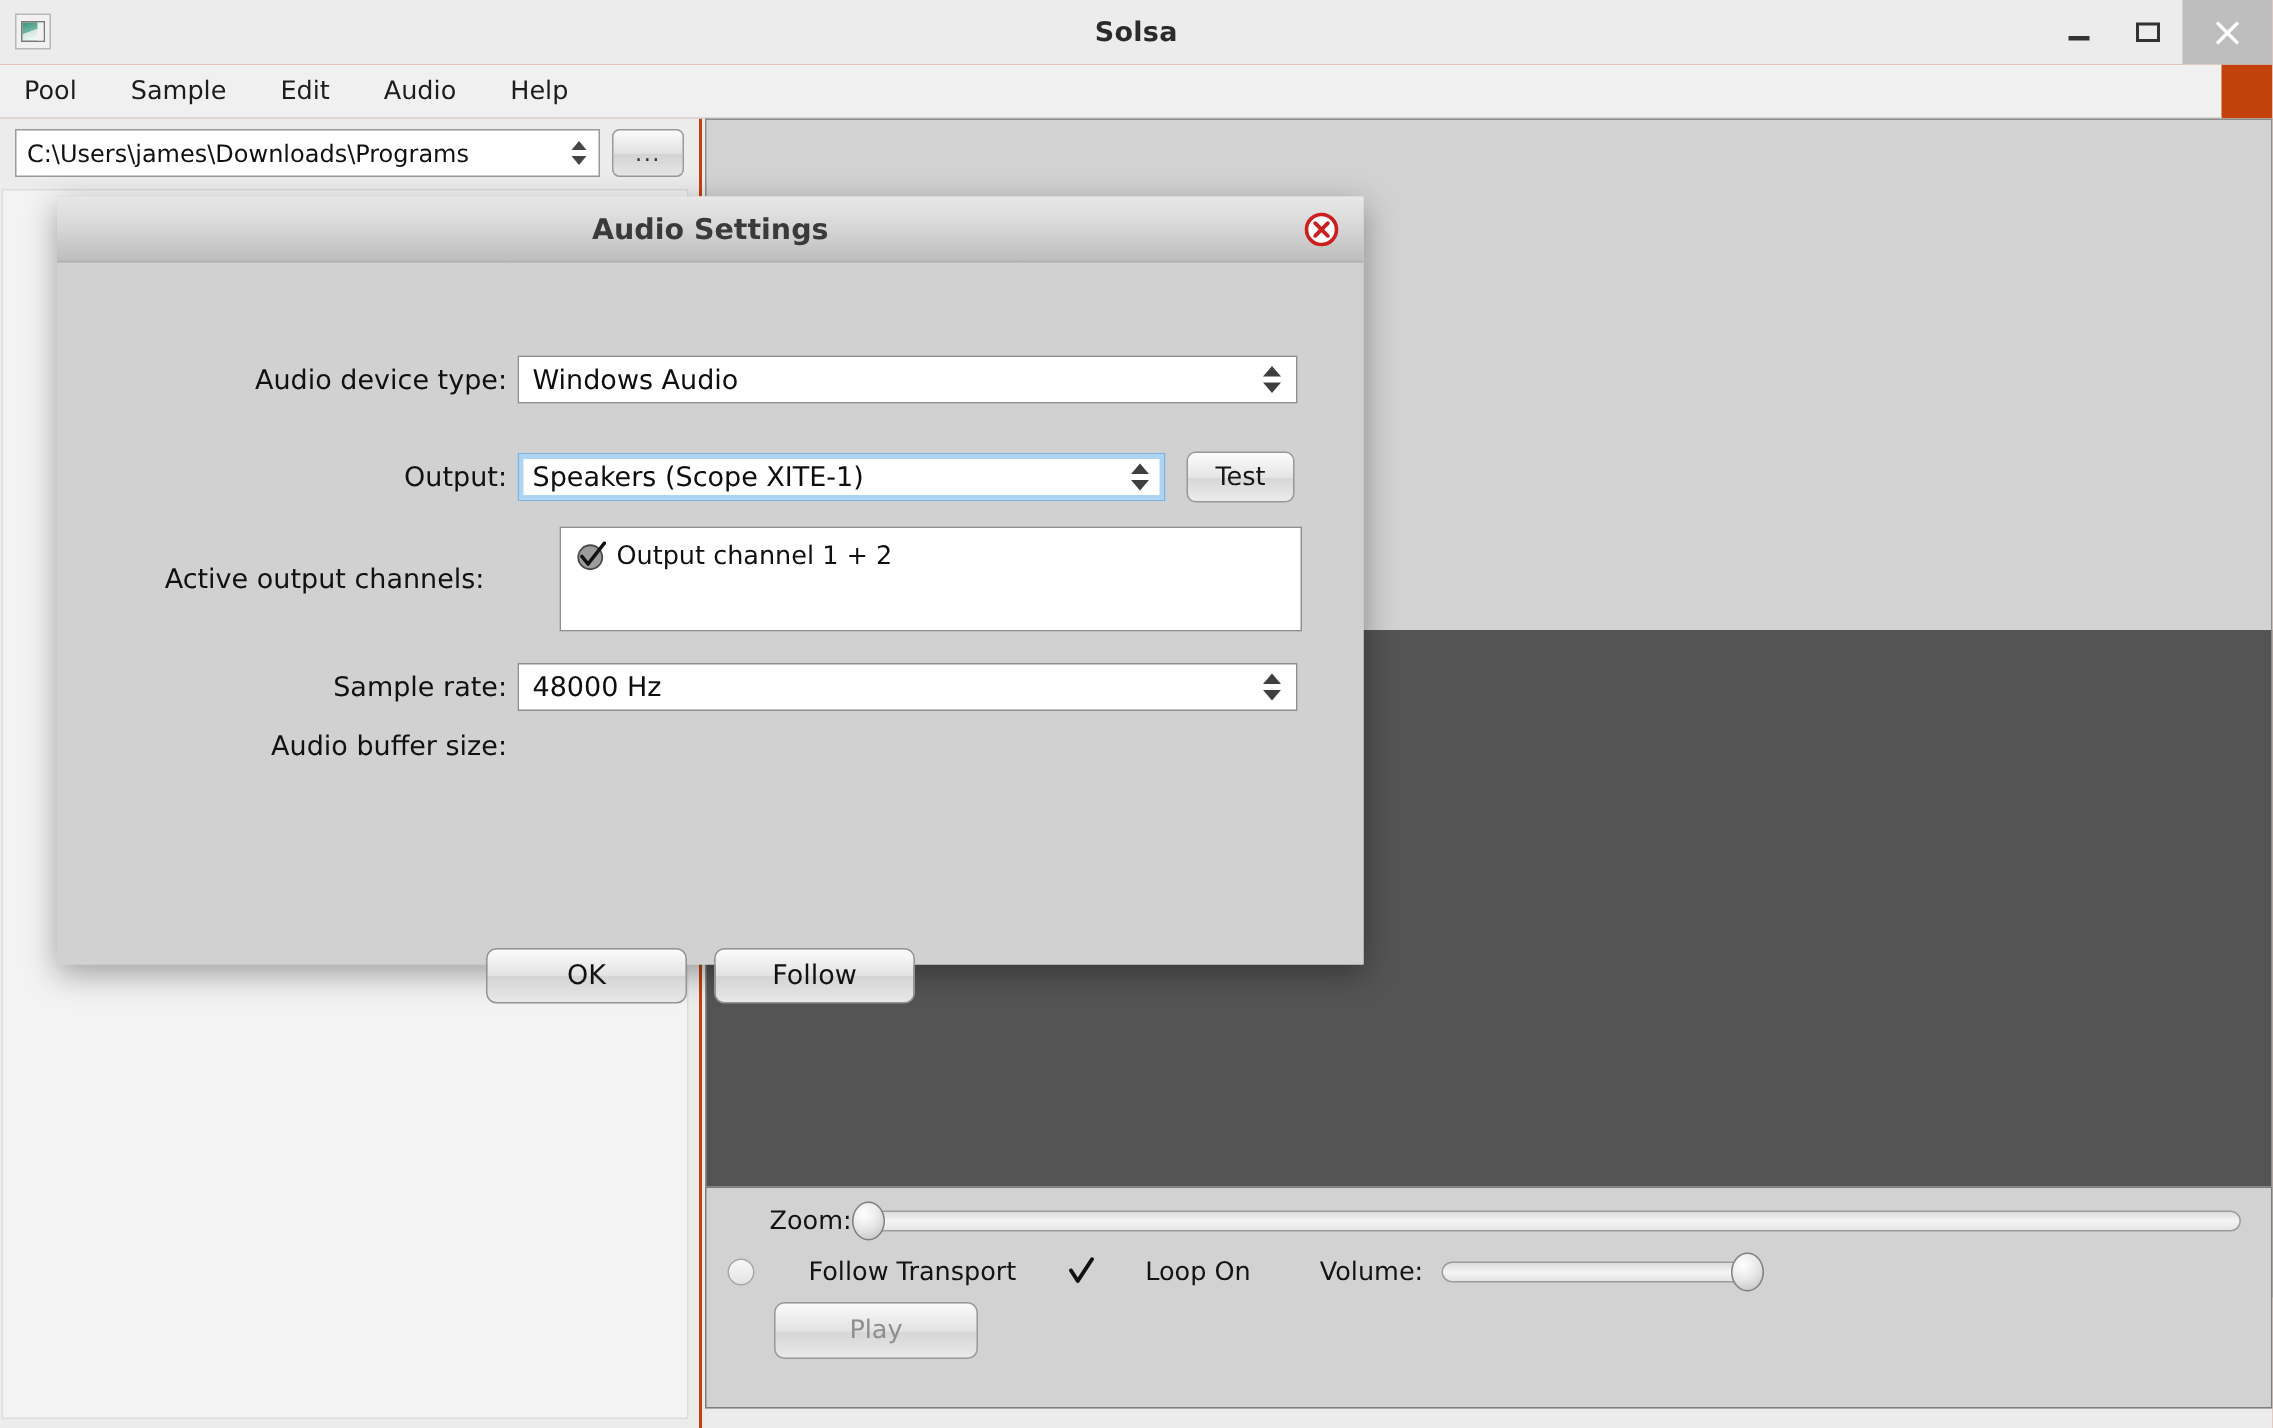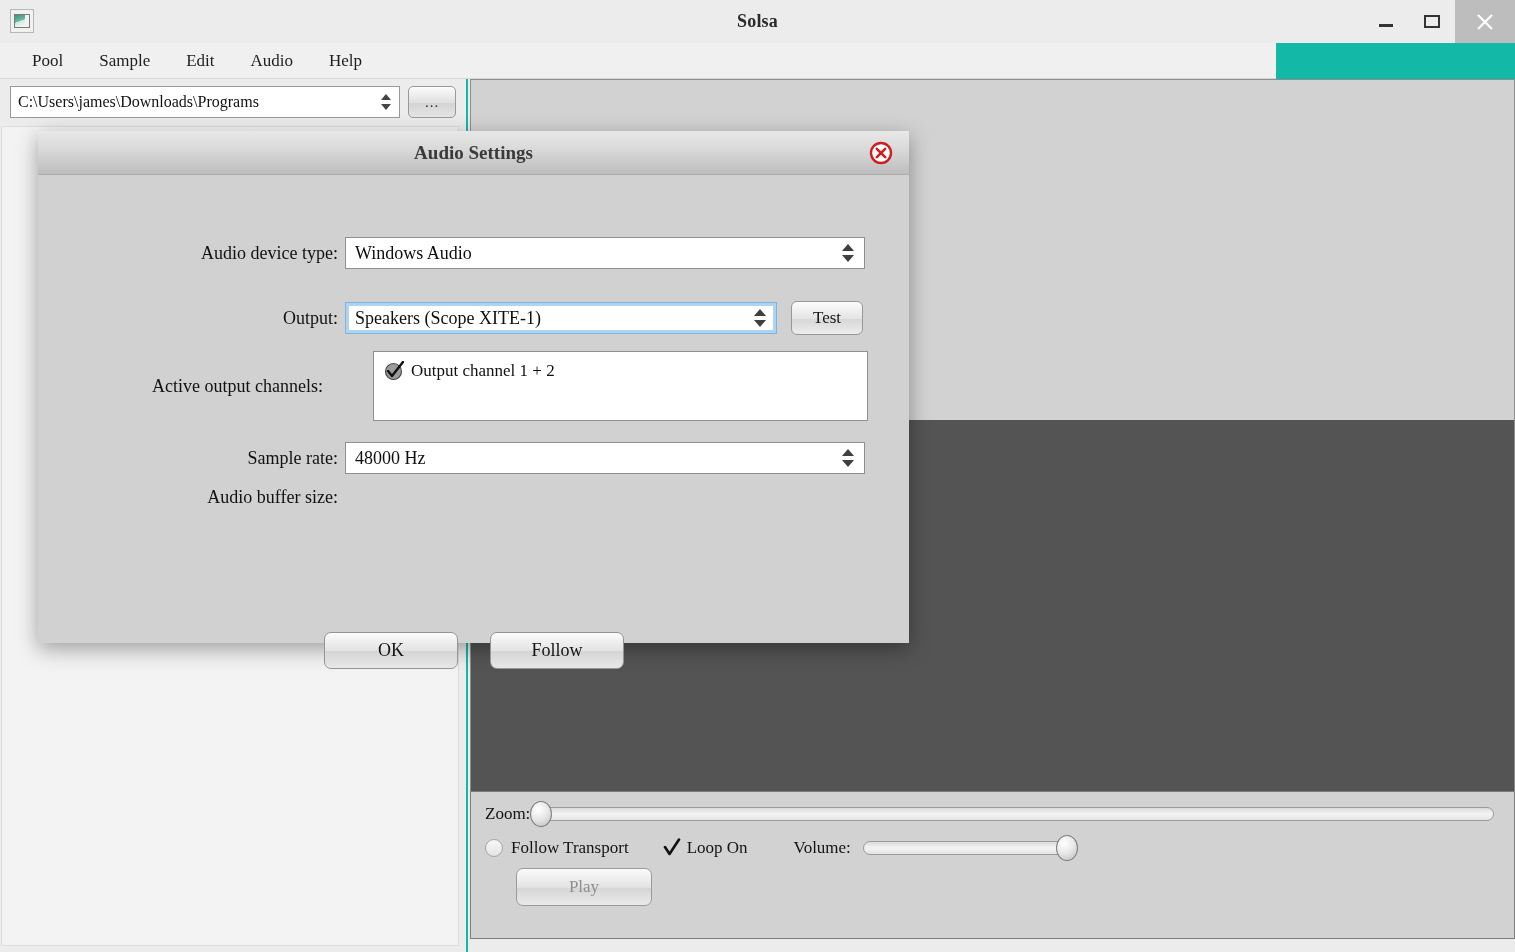--- a/index.html
+++ b/index.html
@@ -2,21 +2,21 @@
 <html><head>
 <meta charset="utf-8">
 <style>
   * { box-sizing: border-box; margin: 0; padding: 0; }
   html, body {
     width: 1515px; height: 952px;
     font-family: "DejaVu Sans", "Liberation Sans", sans-serif;
     background: #ececec;
     overflow: hidden;
   }
-  .app { position: relative; width: 1515px; height: 952px; background: #14b8a6; font-family: Liberation Serif, serif; }
+  .app { position: relative; width: 1515px; height: 952px; background: #c2410c; }
 
   
   .titlebar {
     position: absolute; left: 0; top: 0; width: 1515px; height: 43px;
     background: #ececed;
     display: flex; align-items: center;
   }
   .app-icon {
     position: absolute; left: 10px; top: 9px; width: 24px; height: 24px;
     border: 1px solid #b7b7b7; background: #f1f1f1;
@@ -44,23 +44,23 @@
     width: 46px; display: flex; align-items: center; justify-content: center;
     cursor: default;
   }
   .wbtn.min .bar { width: 14px; height: 3px; background: #333; margin-top: 8px; }
   .wbtn.max .box { width: 16px; height: 13px; border: 2.5px solid #333; }
   .wbtn.close { width: 60px; background: #bdbdbd; }
   .wbtn.close svg { display:block; }
 
   
   .menubar {
-    position: absolute; left: 0; top: 43px; width: 1276px; height: 36px;
+    position: absolute; left: 0; top: 43px; width: 1481px; height: 36px;
     background: #f0f0f0; border-bottom: 1px solid #d7d7d7;
-    display: flex; align-items: center; padding-left: 16px; gap: 4px;
+    display: flex; align-items: center; gap: 4px;
   }
   .menuitem {
     font-size: 17px; color: #1d1d1d; padding: 4px 16px; cursor: default;
   }
 
   
   .leftpane {
     position: absolute; left: 0; top: 79px; width: 466px; height: 873px;
     background: #ececec;
   }
@@ -115,21 +115,21 @@
     border: 1px solid #9e9e9e;
   }
   .transport {
     position: absolute; left: 2px; top: 712px; width: 1045px; height: 148px;
     background: #d2d2d2; border: 1px solid #7d7d7d;
     padding: 12px 14px 0 14px;
   }
   .trow { display: flex; align-items: center; }
   .trow.r1 { margin-bottom: 14px; }
   .trow.r2 { margin-bottom: 10px; }
-  .lbl { font-size: 17px; color: #131313; }
+  .lbl { font-size: 17px; color: #131313; margin-left: 28px; }
 
   .slider {
     position: relative; height: 14px; border-radius: 7px;
     background: linear-gradient(180deg,#dcdcdc 0%,#f4f4f4 50%,#e4e4e4 100%);
     border: 1px solid #9c9c9c;
   }
   .slider .thumb {
     position: absolute; top: 50%; transform: translate(-50%,-50%);
     width: 22px; height: 26px; border-radius: 50%;
     background: radial-gradient(circle at 35% 30%, #ffffff 0%, #e9e9e9 45%, #bdbdbd 100%);
@@ -356,21 +356,21 @@
                 <span class="up"></span>
                 <span class="dn"></span>
               </span>
           </div>
         </div>
 
         <div class="frow" style="left:0;top:312px;width:830px;">
           <div class="flabel" style="width:300px;">Audio buffer size:</div>
         </div>
 
-        <div class="frow" style="left:286px;top:457px;gap:32px;">
+        <div class="frow" style="left:286px;top:457px;gap:18px;">
           <div class="dlgbtn">OK</div>
           <div class="dlgbtn">Follow</div>
         </div>
 
       </div>
     </div>
   </div>
 
 </div>
 

